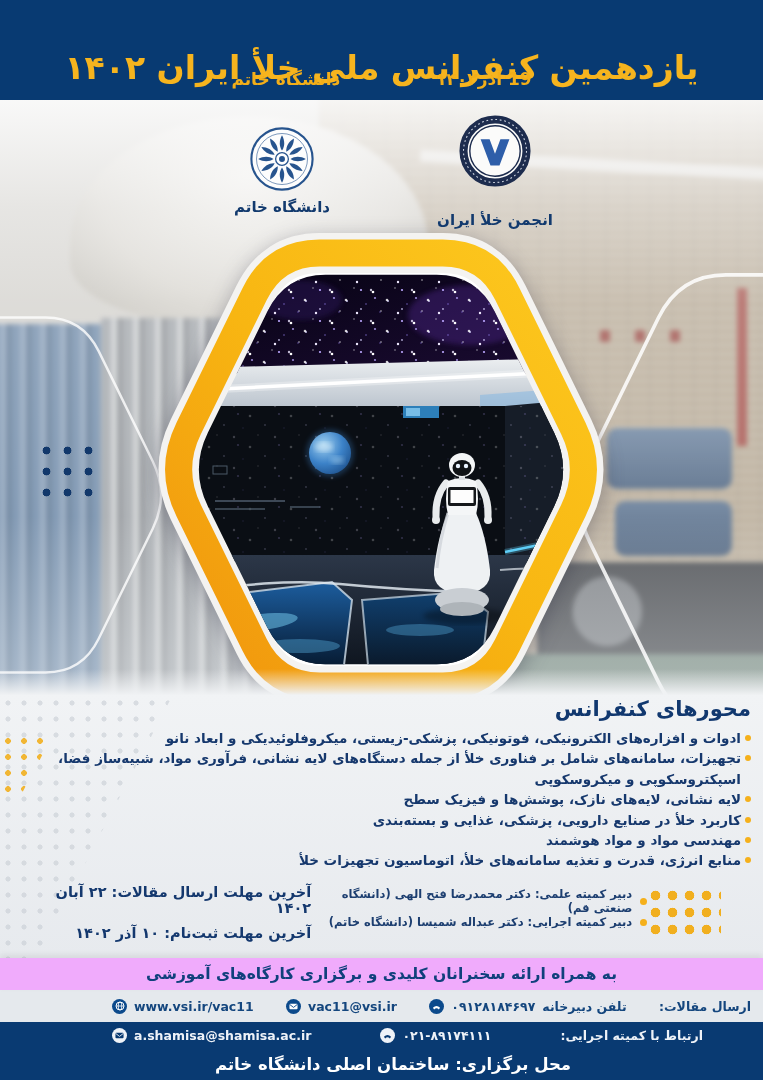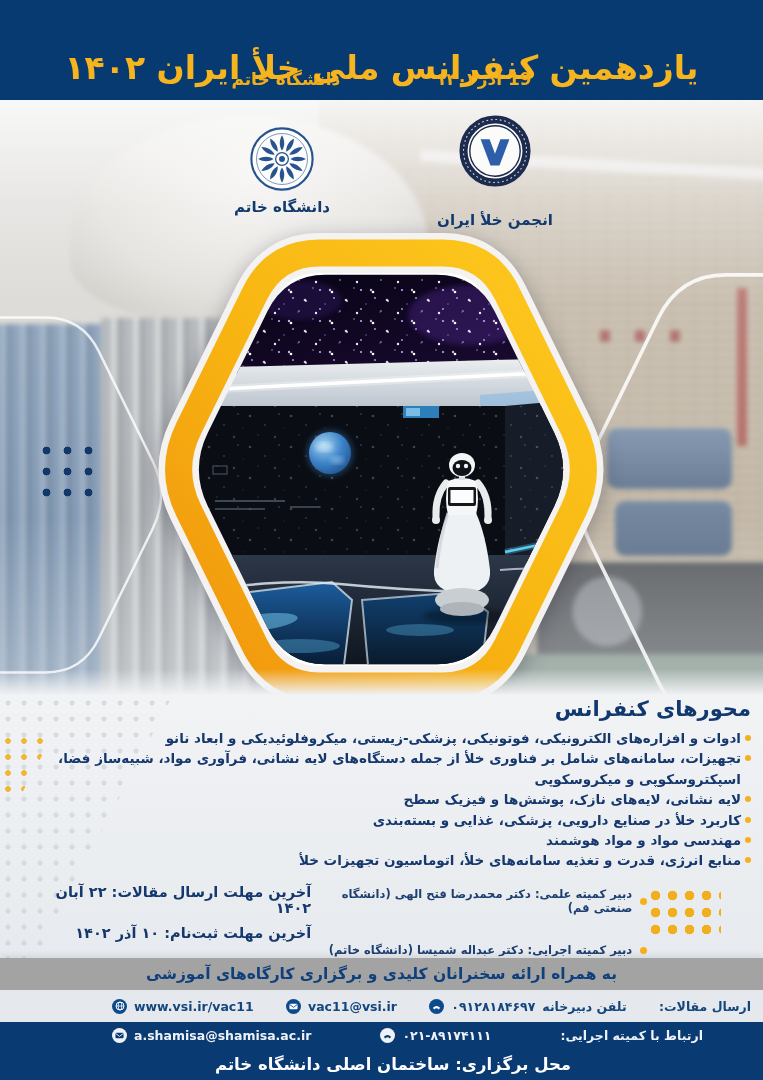--- a/index.html
+++ b/index.html
@@ -58,27 +58,27 @@
   .topics{position:absolute;top:0;right:0;left:8px;padding:2px 12px 0 8px;direction:rtl;}
   .topics h2{margin:0 0 7px 0;font-size:21px;font-weight:bold;color:#11386f;}
   .topics ul{list-style:none;margin:0;padding:0;}
   .topics li{display:flex;align-items:flex-start;gap:4px;font-size:13.5px;font-weight:bold;
      color:#16386d;line-height:20.4px;}
   .bullet{flex:0 0 auto;width:6px;height:6px;border-radius:50%;background:#f5b01b;margin-top:7px;}
   .meta-row{position:absolute;top:186px;left:0;right:0;display:flex;direction:rtl;
      align-items:flex-start;justify-content:space-between;padding:0 42px 0 45px;}
   .dots-yellow{width:82px;height:50px;margin-top:6px;
      background:radial-gradient(circle,#f1af1f 4.5px,rgba(0,0,0,0) 5.1px) 0 0/17px 17px;}
-  .committee{display:flex;flex-direction:column;gap:28px;margin-top:6px;}
+  .committee{display:flex;flex-direction:column;gap:0;margin-top:6px;}
   .committee .cline{display:flex;align-items:center;gap:8px;font-size:11.5px;font-weight:bold;color:#1c3e70;}
   .committee .bullet{margin-top:0;width:7px;height:7px;}
   .deadlines{display:flex;flex-direction:column;gap:9px;margin-top:3px;text-align:right;
      font-size:14.5px;font-weight:bold;color:#14386e;}
   
-  .banner{position:absolute;top:958px;left:0;right:0;height:32px;background:#a3a3a3;
+  .banner{position:absolute;top:958px;left:0;right:0;height:32px;background:#f0abfc;
      display:flex;align-items:center;justify-content:center;box-shadow:0 -3px 6px rgba(0,0,0,.08);
      font-size:15.5px;font-weight:bold;color:#10407c;z-index:2;}
   .contact-strip{position:absolute;top:990px;left:0;right:0;height:32px;background:#e5e9ed;
      direction:rtl;display:flex;align-items:center;justify-content:space-between;
      padding:0 12px 0 112px;color:#14467e;font-size:12.5px;font-weight:bold;}
   .citem{display:flex;align-items:center;gap:7px;direction:rtl;white-space:nowrap;}
   .cicon{flex:0 0 auto;width:15px;height:15px;border-radius:50%;background:#0c4a8c;
      display:flex;align-items:center;justify-content:center;}
   .cicon svg{display:block;}
   .footer{position:absolute;top:1022px;left:0;right:0;bottom:0;background:#093a72;}

